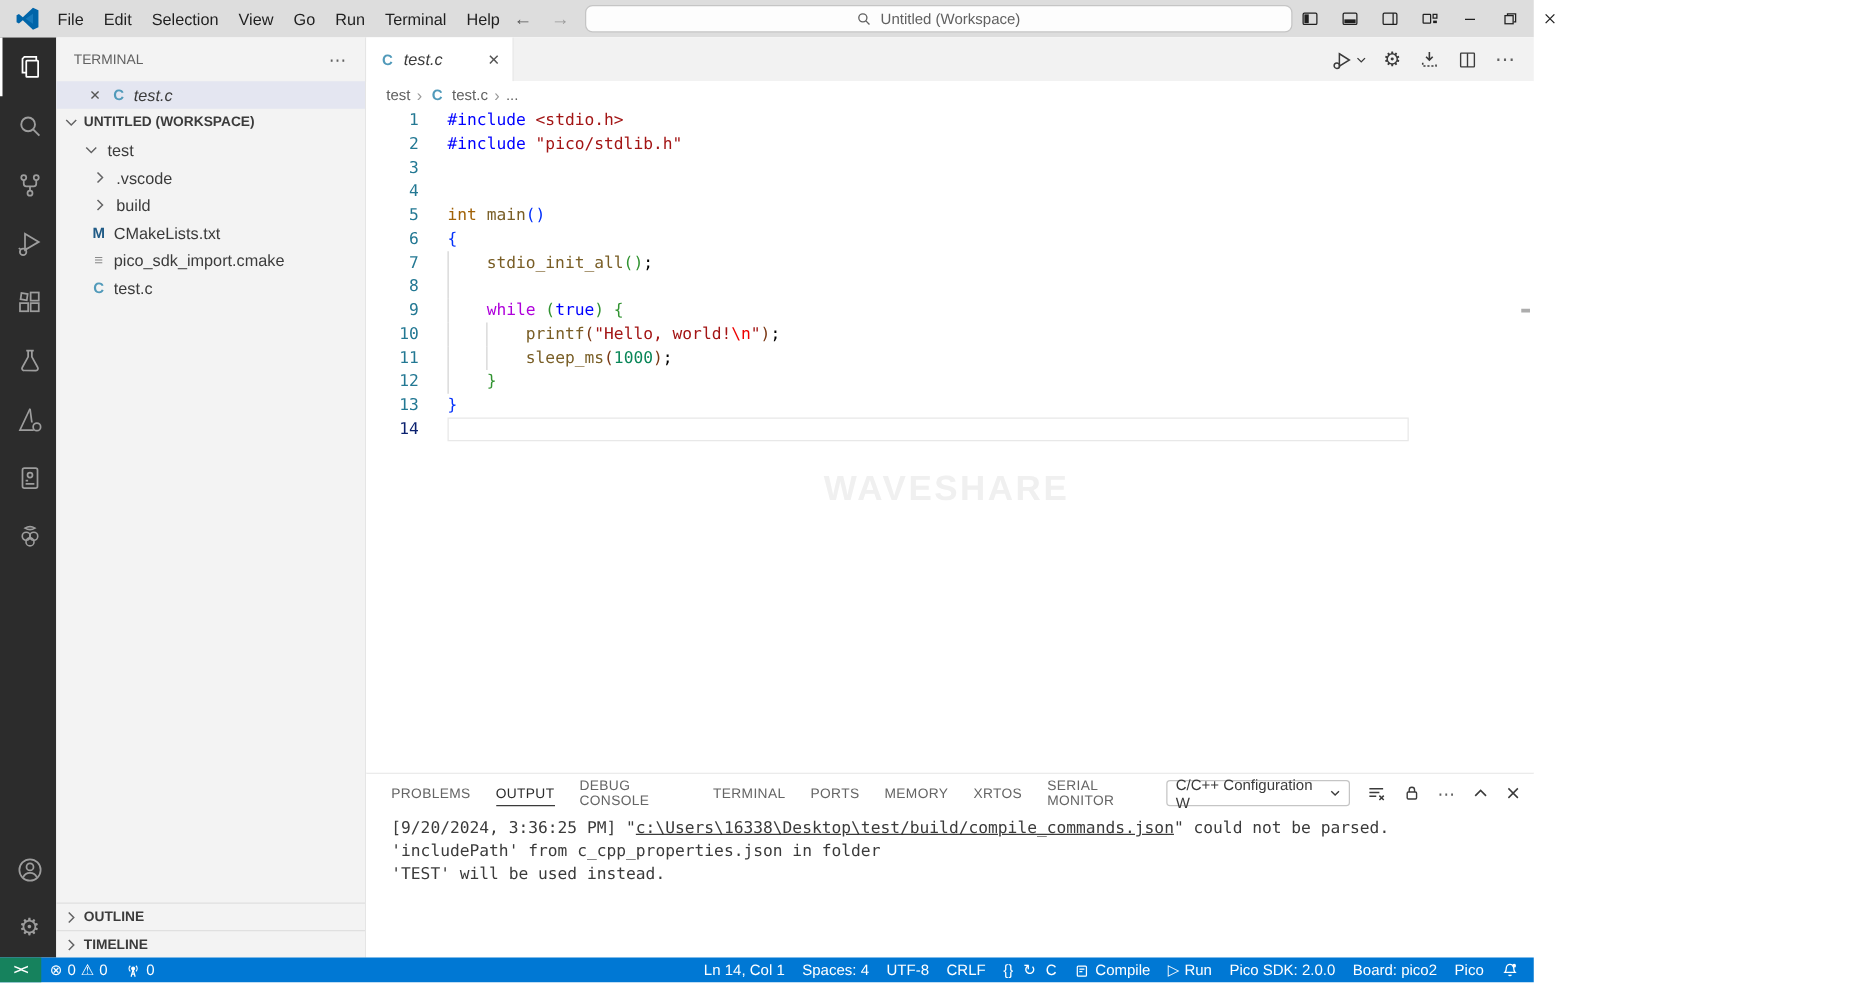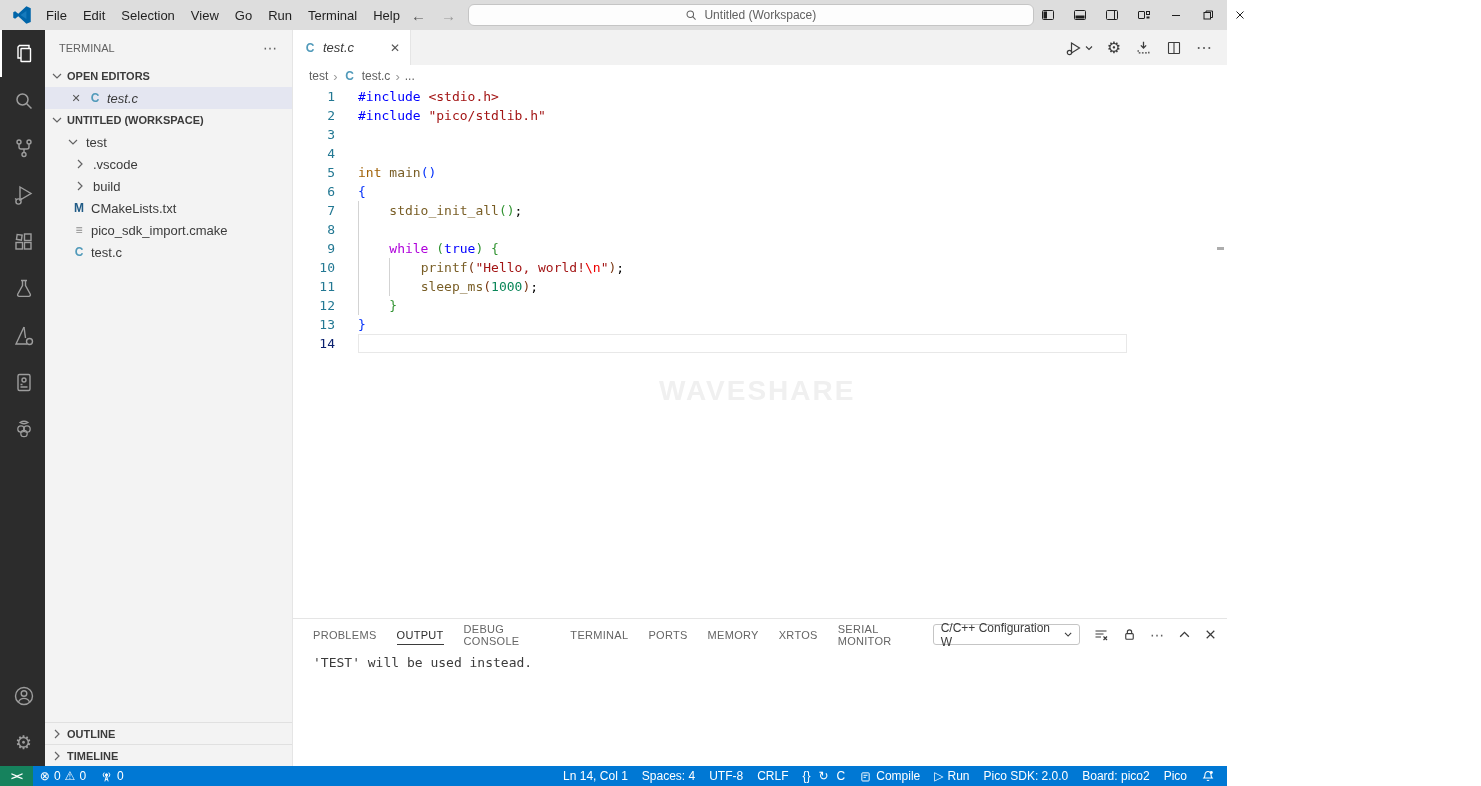--- a/index.html
+++ b/index.html
@@ -252,26 +252,20 @@
       <span class="ab-icon ab-gear">⚙</span>
     </div>
 
     <div class="sidebar">
       <div class="sidebar-title">
         <span>TERMINAL</span>
         <span class="spacer"></span>
         <span class="dots">⋯</span>
       </div>
 
-      <div class="section-header">
-        <svg class="chev exp" width="16" height="16" viewBox="0 0 16 16">
-            <path d="M6 4l4 4-4 4" fill="none" stroke="currentColor" stroke-width="1.2"></path>
-          </svg>
-        <span>OPEN EDITORS</span>
-      </div>
       <div class="row oe-item">
         <span class="oe-close">✕</span>
         <span class="ficon c-icon">C</span>
         <span class="italic">test.c</span>
       </div>
 
       <div class="section-header">
         <svg class="chev exp" width="16" height="16" viewBox="0 0 16 16">
             <path d="M6 4l4 4-4 4" fill="none" stroke="currentColor" stroke-width="1.2"></path>
           </svg>
@@ -533,20 +527,21 @@
                 </svg>
               </span>
             <span>
                 <svg class="icon" width="13" height="13" viewBox="0 0 12 12">
                   <path d="M2.5 2.5l7 7M9.5 2.5l-7 7" stroke="currentColor" stroke-width="1.1"></path>
                 </svg>
               </span>
           </div>
         </div>
         <div class="panel-output">
+            <div class="out-line"><span>[9/20/2024, 3:36:25 PM] "</span><span class="out-link">c:\Users\16338\Desktop\test/build/compile_commands.json</span><span>" could not be parsed. 'includePath' from c_cpp_properties.json in folder</span></div>
             <div class="out-line"><span>'TEST' will be used instead.</span></div>
           </div>
       </div>
     </div>
   </div>
 
   <div class="statusbar">
     <span class="sb-remote">
         <span>&gt;&lt;</span>
       </span>

